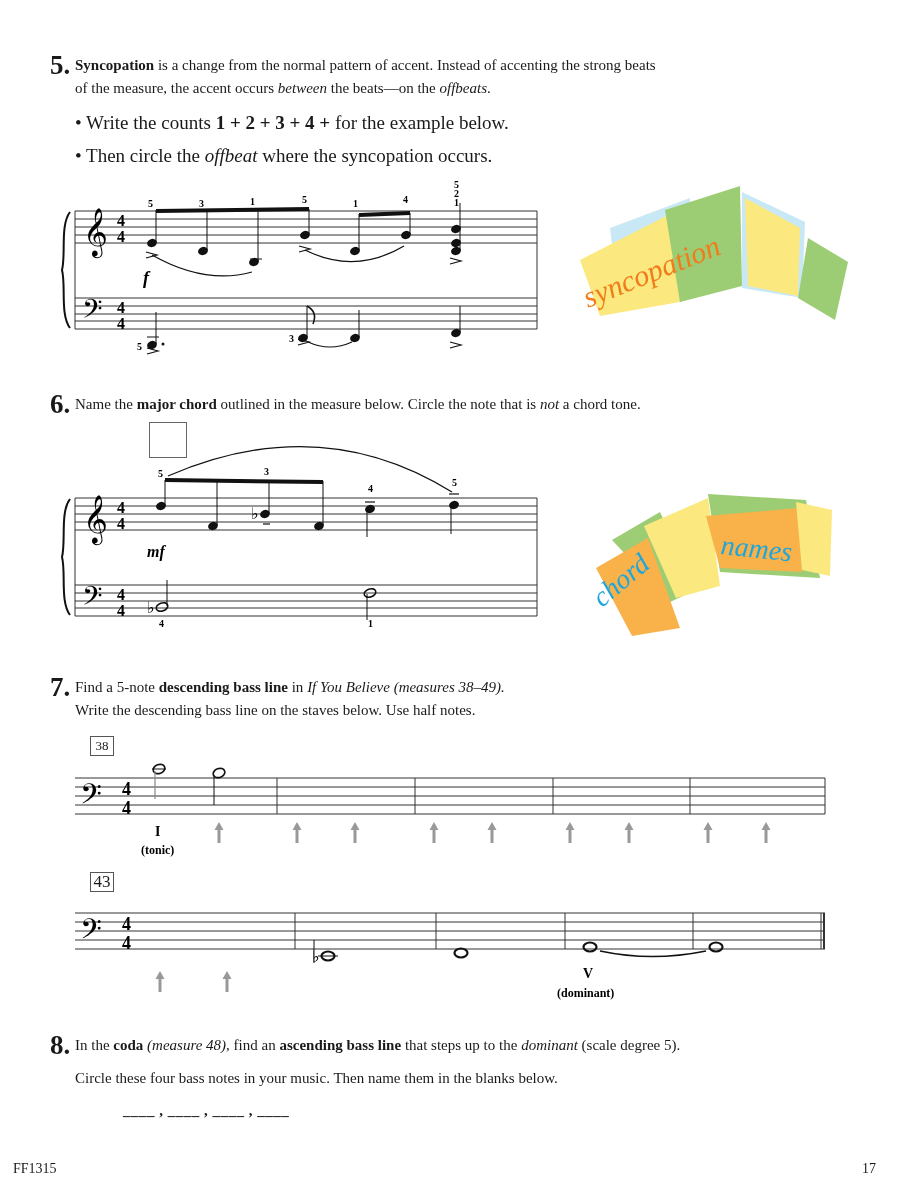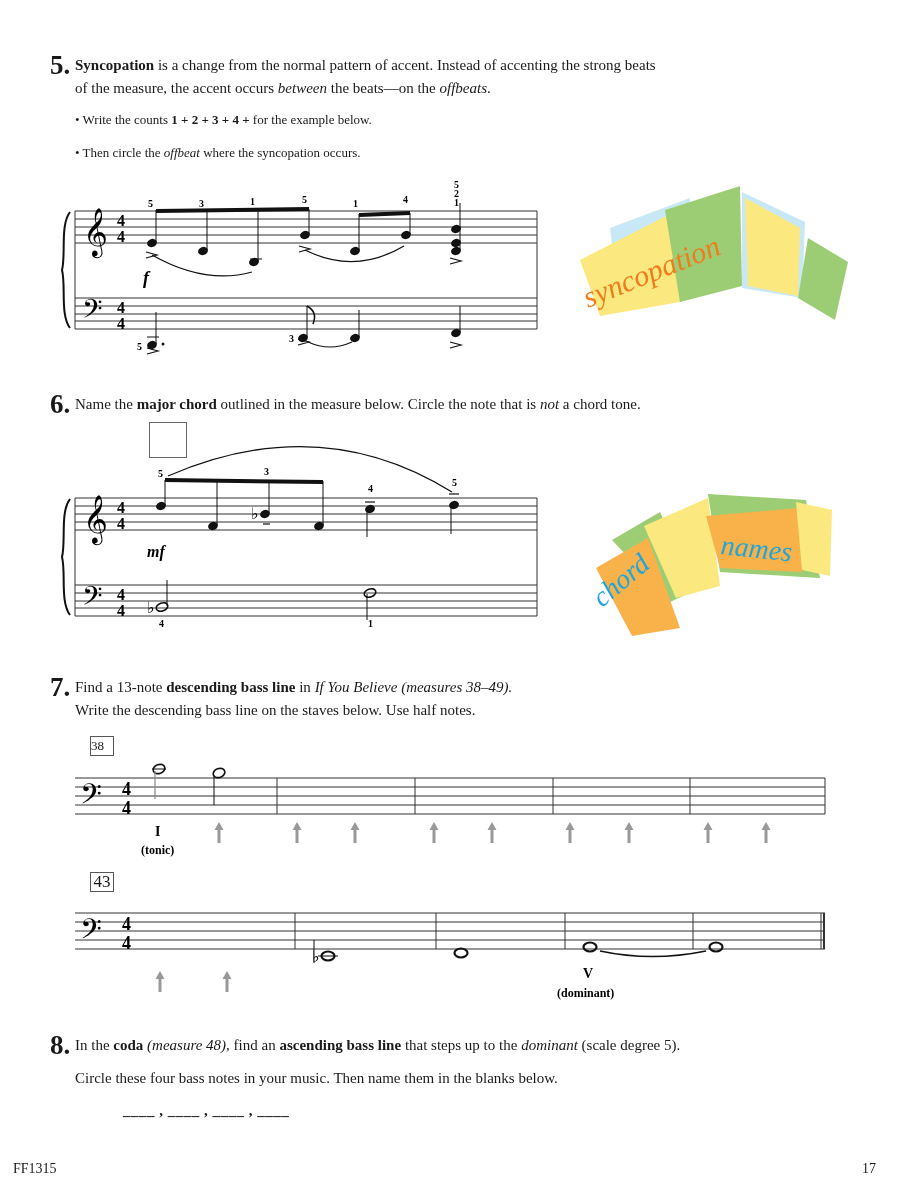--- a/index.html
+++ b/index.html
@@ -3,21 +3,21 @@
 <meta charset="utf-8">
 <style>
   html, body { margin: 0; padding: 0; background: #ffffff; }
   body { width: 900px; height: 1200px; position: relative; overflow: hidden;
          font-family: "Liberation Serif", "DejaVu Serif", serif; color: #1a1a1a; }
   .abs { position: absolute; }
   .q-num { position: absolute; font-size: 27px; font-weight: bold; line-height: 1; }
   .q-text { position: absolute; font-size: 15px; line-height: 1.2; white-space: nowrap; }
   .q-text b { font-weight: bold; }
   .q-text i { }
-  .bullet { position: absolute; font-size: 13px; white-space: nowrap; }
+  .bullet { position: absolute; font-size: 19px; white-space: nowrap; }
   .footer { position: absolute; font-size: 14px; }
   svg text { font-family: "Liberation Serif", "DejaVu Serif", serif; }
 </style>
 </head>
 <body>
 
 <div class="q-num" style="left:50px;top:52px;">5.</div>
 <div class="q-text" style="left:75px;top:56px;"><b>Syncopation</b><span> is a change from the normal pattern of accent. Instead of accenting the strong beats</span></div>
 <div class="q-text" style="left:75px;top:79px;"><span>of the measure, the accent occurs </span><i>between</i><span> the beats—on the </span><i>offbeats</i><span>.</span></div>
 <div class="bullet" style="left:75px;top:112px;"><span>• Write the counts </span><b>1 + 2 + 3 + 4 +</b><span> for the example below.</span></div>
@@ -214,24 +214,24 @@
   <polygon points="128,14 226,20 240,98 140,92" fill="#9ccc73"></polygon>
   <polygon points="126,36 218,28 222,92 140,88" fill="#f9b24a"></polygon>
   <polygon points="216,22 252,30 250,96 222,90" fill="#fbe97f"></polygon>
   <g font-family="DejaVu Sans, sans-serif" font-size="28" fill="#1ea6dc" font-style="italic">
     <text x="22" y="128" transform="rotate(-40 22 128)">chord</text>
     <text x="140" y="74" transform="rotate(6 140 74)">names</text>
   </g>
 </svg>
 
 <div class="q-num" style="left:50px;top:674px;">7.</div>
-<div class="q-text" style="left:75px;top:678px;"><span>Find a 13-note </span><b>descending bass line</b><span> in </span><i>If You Believe (measures 38–49).</i></div>
+<div class="q-text" style="left:75px;top:678px;"><span>Find a 5-note </span><b>descending bass line</b><span> in </span><i>If You Believe (measures 38–49).</i></div>
 <div class="q-text" style="left:75px;top:701px;">Write the descending bass line on the staves below. Use half notes.</div>
 
-<div class="abs" style="left:90px;top:736px;width:22px;height:18px;border:1px solid #555;font-size:13px;text-align:left;line-height:18px;">38</div>
+<div class="abs" style="left:90px;top:736px;width:22px;height:18px;border:1px solid #555;font-size:13px;text-align:center;line-height:18px;">38</div>
 <div class="abs" style="left:90px;top:872px;width:22px;height:18px;border:1px solid #555;font-size:17px;text-align:center;line-height:18px;">43</div>
 
 <svg class="abs" style="left:0;top:0;" width="900" height="1010">
 
   <g stroke="#333" stroke-width="1">
     <line x1="75" y1="778" x2="825" y2="778"></line>
       <line x1="75" y1="787" x2="825" y2="787"></line>
       <line x1="75" y1="796" x2="825" y2="796"></line>
       <line x1="75" y1="805" x2="825" y2="805"></line>
       <line x1="75" y1="814" x2="825" y2="814"></line>

